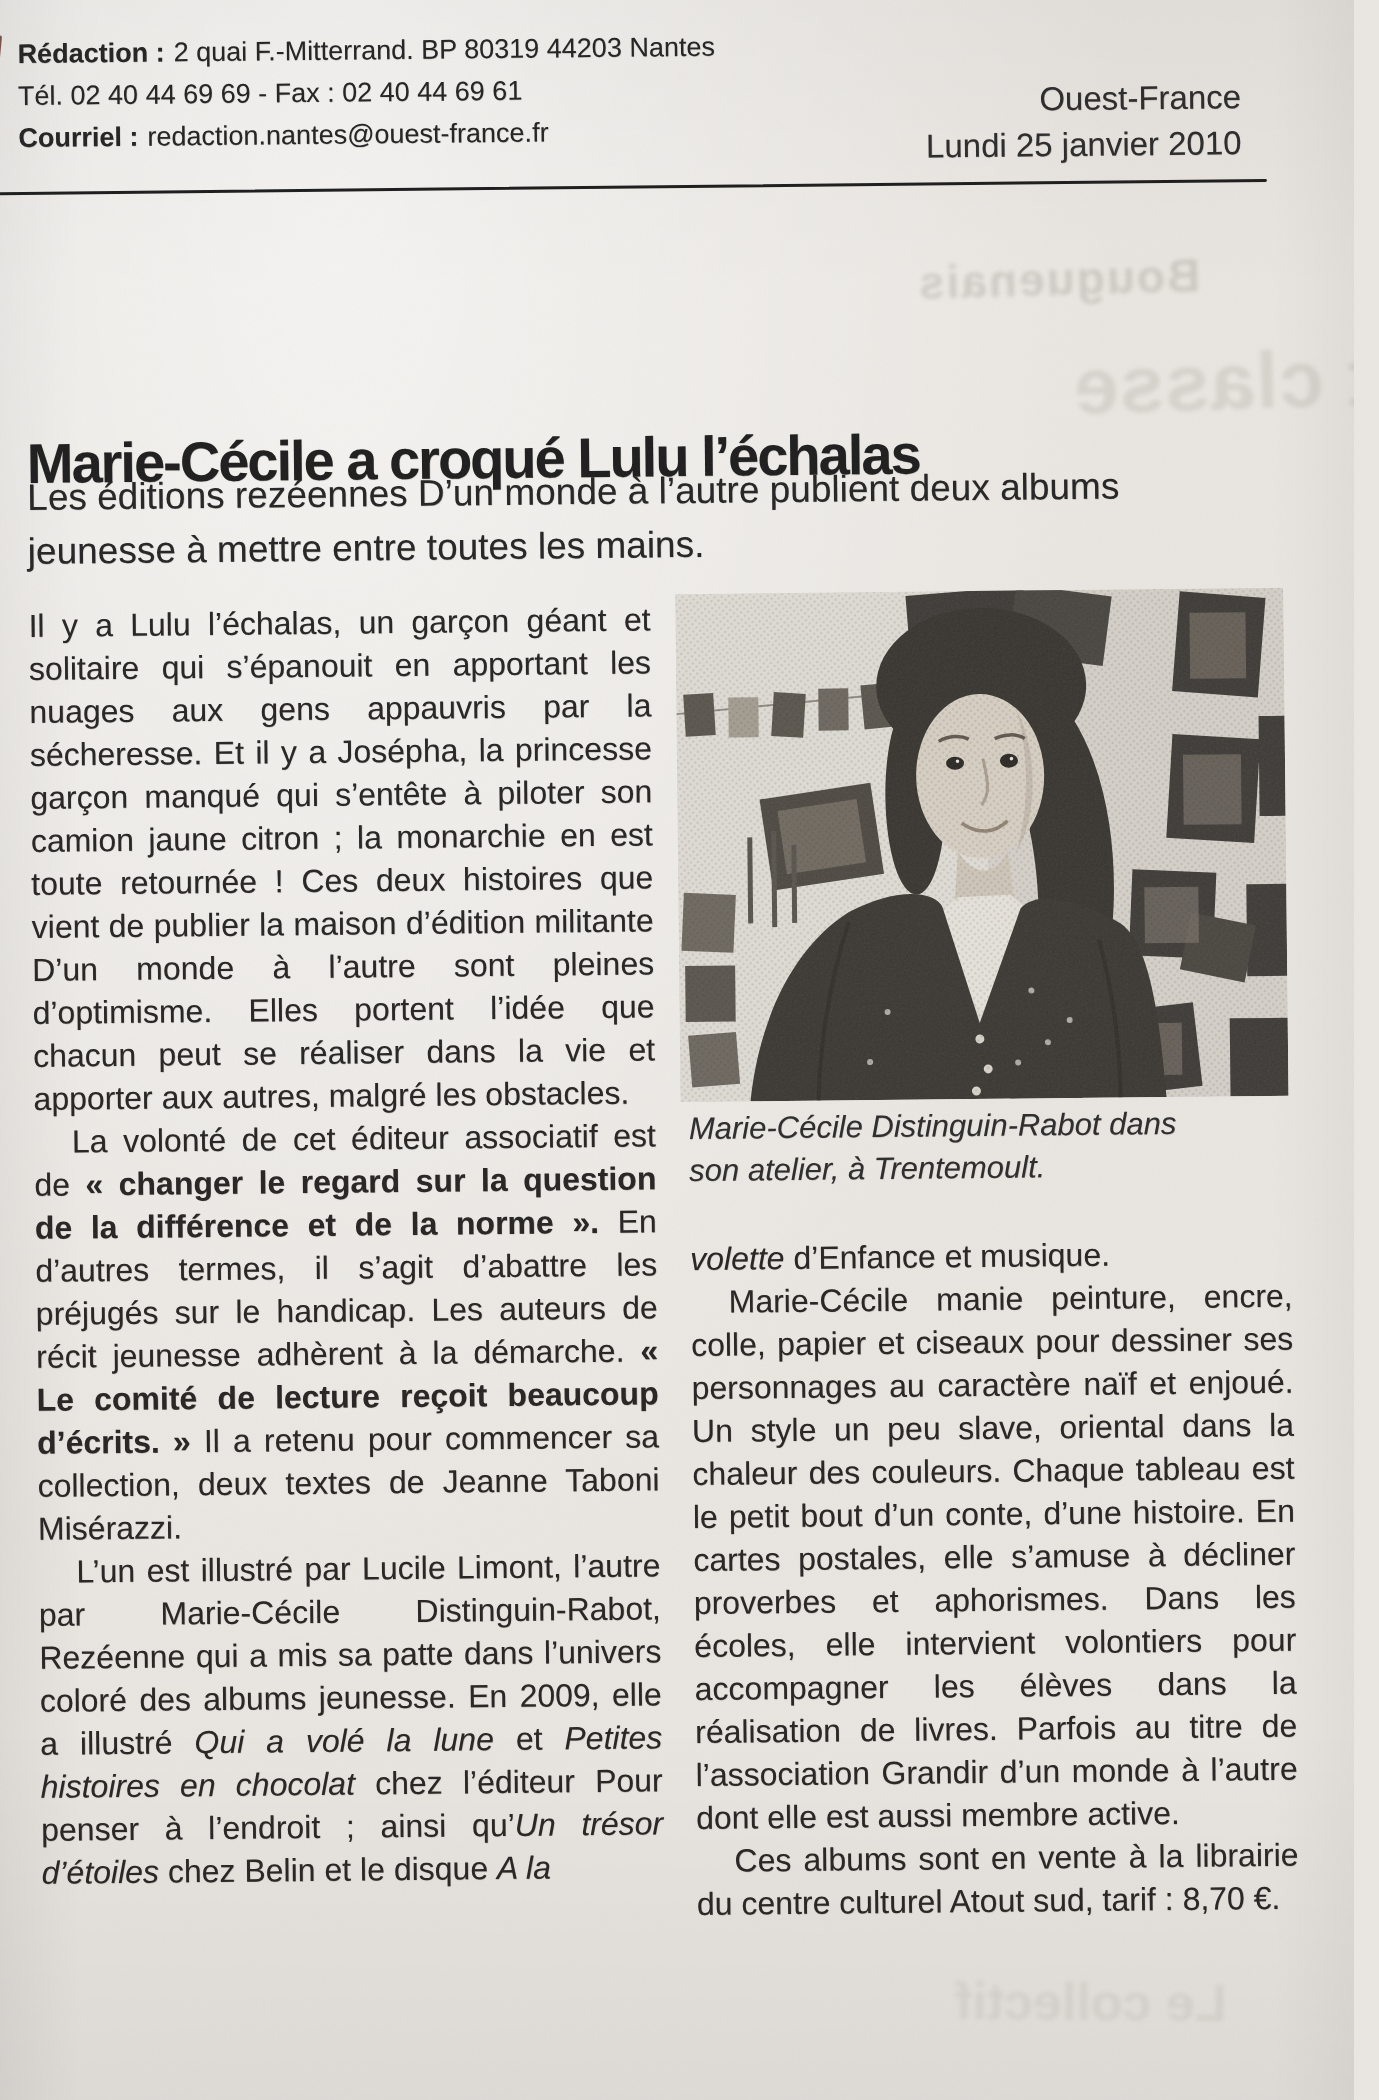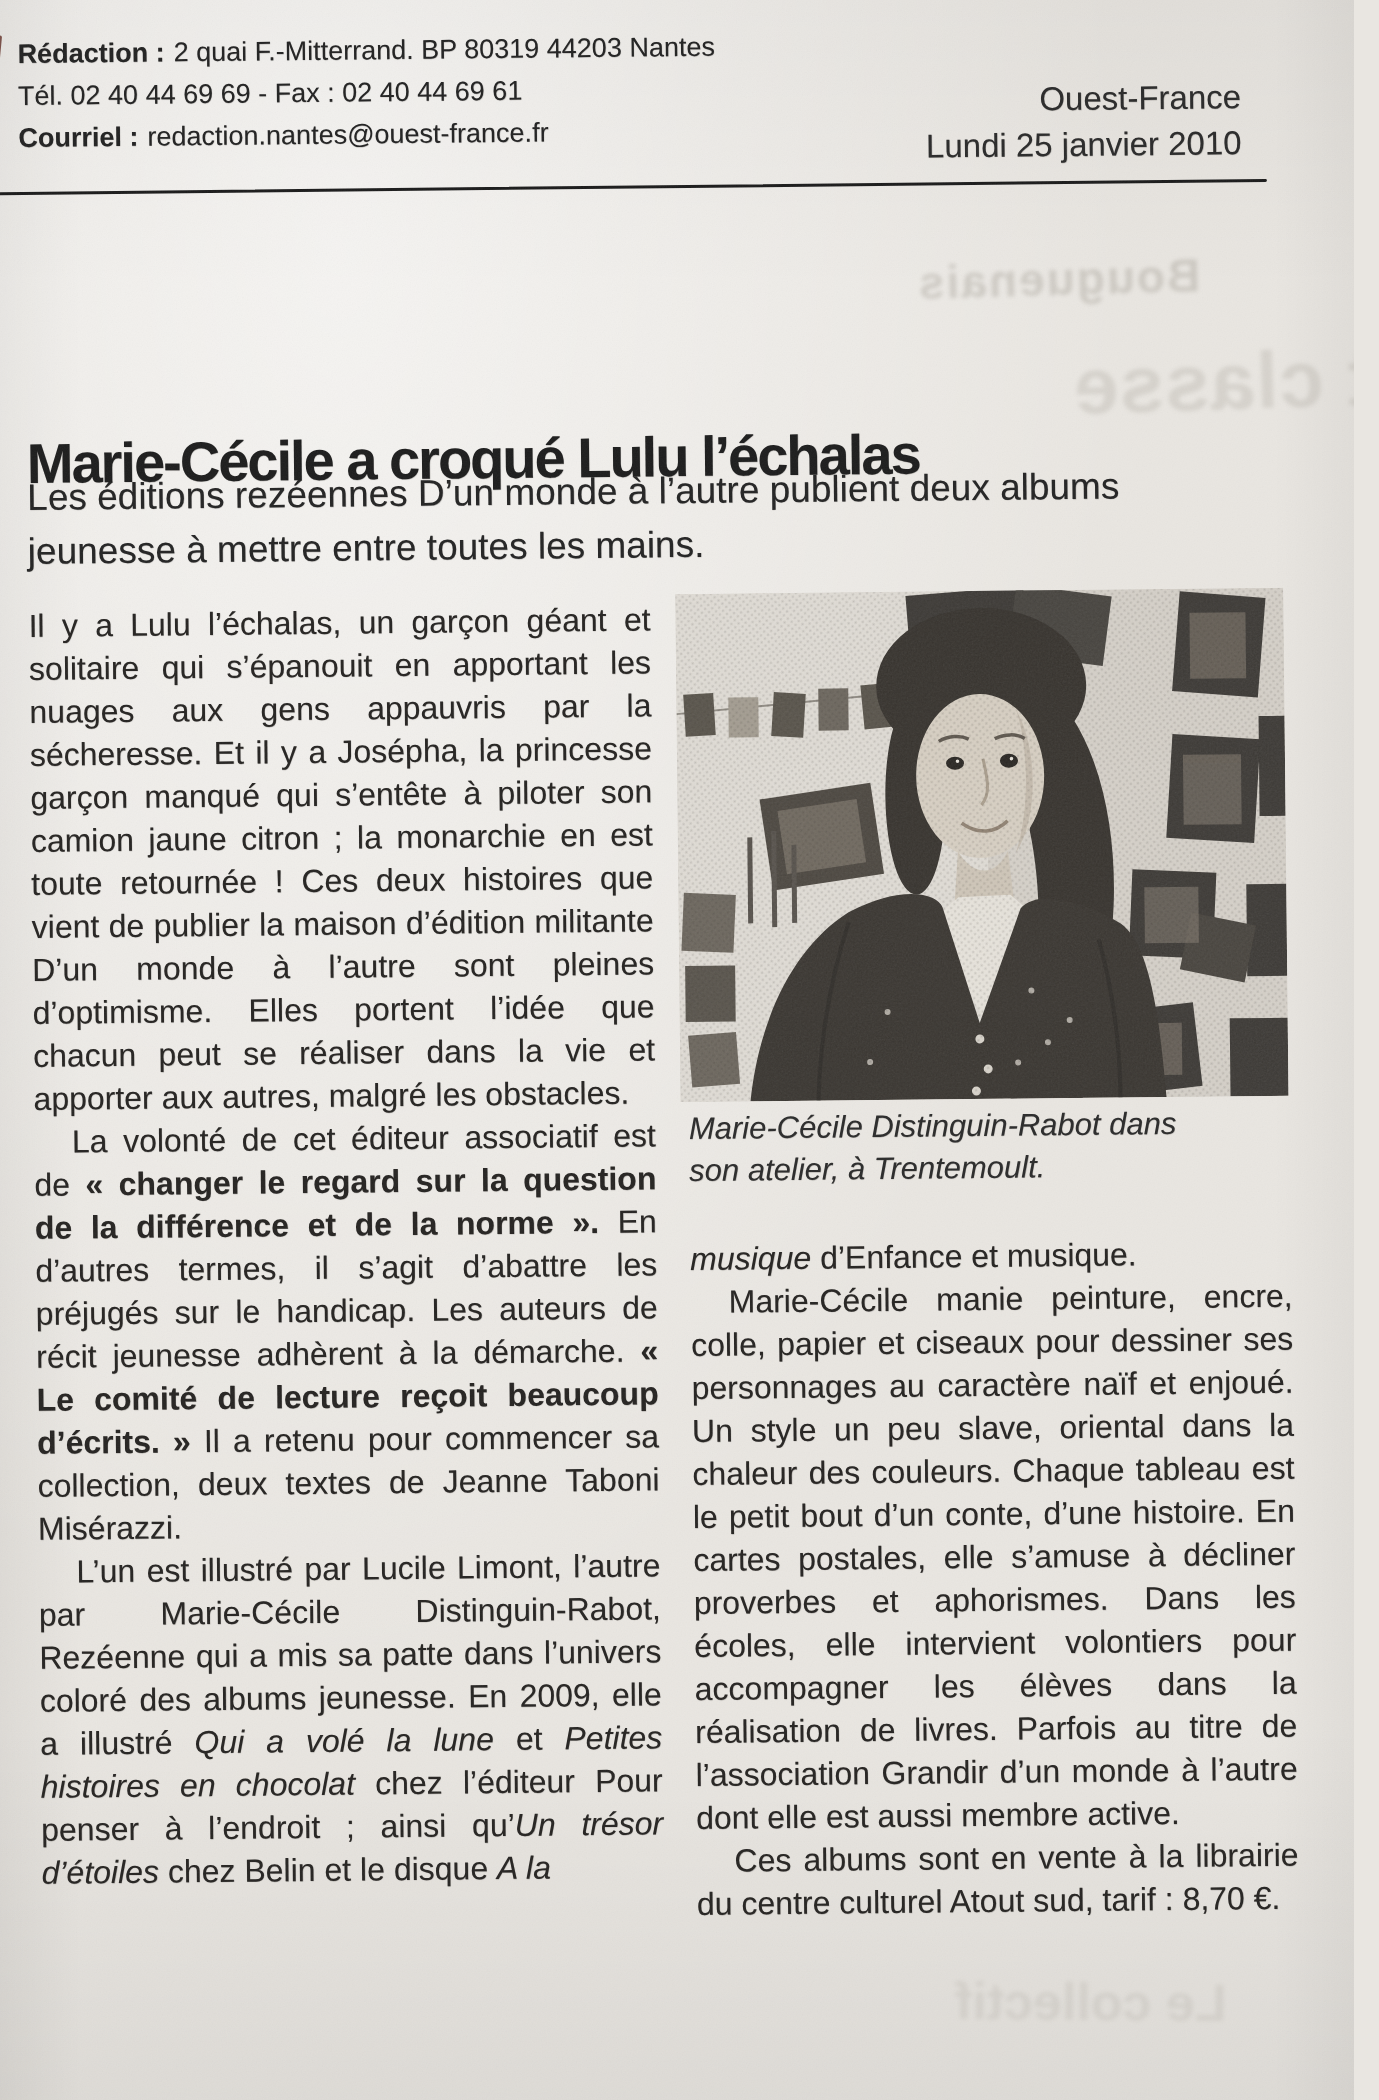--- a/index.html
+++ b/index.html
@@ -190,21 +190,21 @@
         <div>Marie-Cécile Distinguin-Rabot dans</div>
         <div>son atelier, à Trentemoult.</div>
       </div>
 
       <div class="abs col col-left ink">
         <p class="para"><span>Il y a Lulu l’échalas, un garçon géant et solitaire qui s’épanouit en apportant les nuages aux gens appauvris par la sécheresse. Et il y a Josépha, la princesse garçon manqué qui s’entête à piloter son camion jaune citron ; la monarchie en est toute retournée ! Ces deux histoires que vient de publier la maison d’édition militante D’un monde à l’autre sont pleines d’optimisme. Elles portent l’idée que chacun peut se réaliser dans la vie et apporter aux autres, malgré les obstacles.</span></p>
         <p class="para indent"><span>La volonté de cet éditeur associatif est de </span><span class="b">« changer le regard sur la question de la différence et de la norme ».</span><span> En d’autres termes, il s’agit d’abattre les préjugés sur le handicap. Les auteurs de récit jeunesse adhèrent à la démarche. </span><span class="b">« Le comité de lecture reçoit beaucoup d’écrits. »</span><span> Il a retenu pour commencer sa collection, deux textes de Jeanne Taboni Misérazzi.</span></p>
         <p class="para indent"><span>L’un est illustré par Lucile Limont, l’autre par Marie-Cécile Distinguin-Rabot, Rezéenne qui a mis sa patte dans l’univers coloré des albums jeunesse. En 2009, elle a illustré </span><span class="i">Qui a volé la lune</span><span> et </span><span class="i">Petites histoires en chocolat</span><span> chez l’éditeur Pour penser à l’endroit ; ainsi qu’</span><span class="i">Un trésor d’étoiles</span><span> chez Belin et le disque </span><span class="i">A la</span></p>
       </div>
       <div class="abs col col-right ink">
-        <p class="para"><span class="i">musique</span><span> d’Enfance et musique.</span></p>
+        <p class="para"><span class="i">volette</span><span> d’Enfance et musique.</span></p>
         <p class="para indent"><span>Marie-Cécile manie peinture, encre, colle, papier et ciseaux pour dessiner ses personnages au caractère naïf et enjoué. Un style un peu slave, oriental dans la chaleur des couleurs. Chaque tableau est le petit bout d’un conte, d’une histoire. En cartes postales, elle s’amuse à décliner proverbes et aphorismes. Dans les écoles, elle intervient volontiers pour accompagner les élèves dans la réalisation de livres. Parfois au titre de l’association Grandir d’un monde à l’autre dont elle est aussi membre active.</span></p>
         <p class="para indent"><span>Ces albums sont en vente à la librairie du centre culturel Atout sud, tarif : 8,70 €.</span></p>
       </div>
     </div>
   </div>
 
   <svg class="grain">
     <filter id="gfilter">
       <feTurbulence type="fractalNoise" baseFrequency="0.8" numOctaves="2"></feTurbulence>
       <feColorMatrix type="saturate" values="0"></feColorMatrix>

